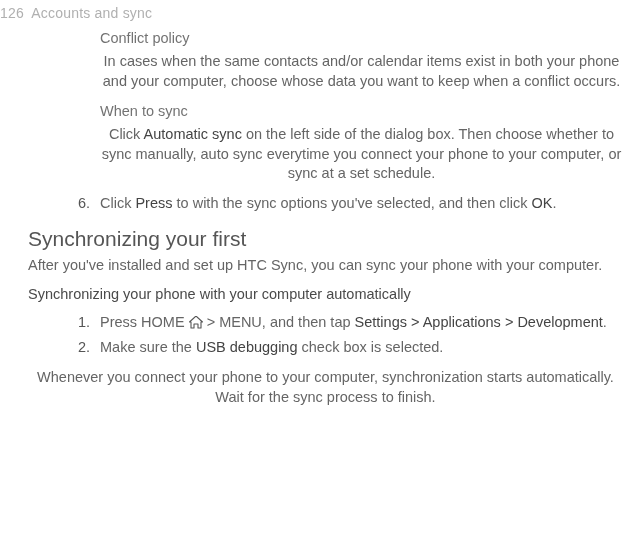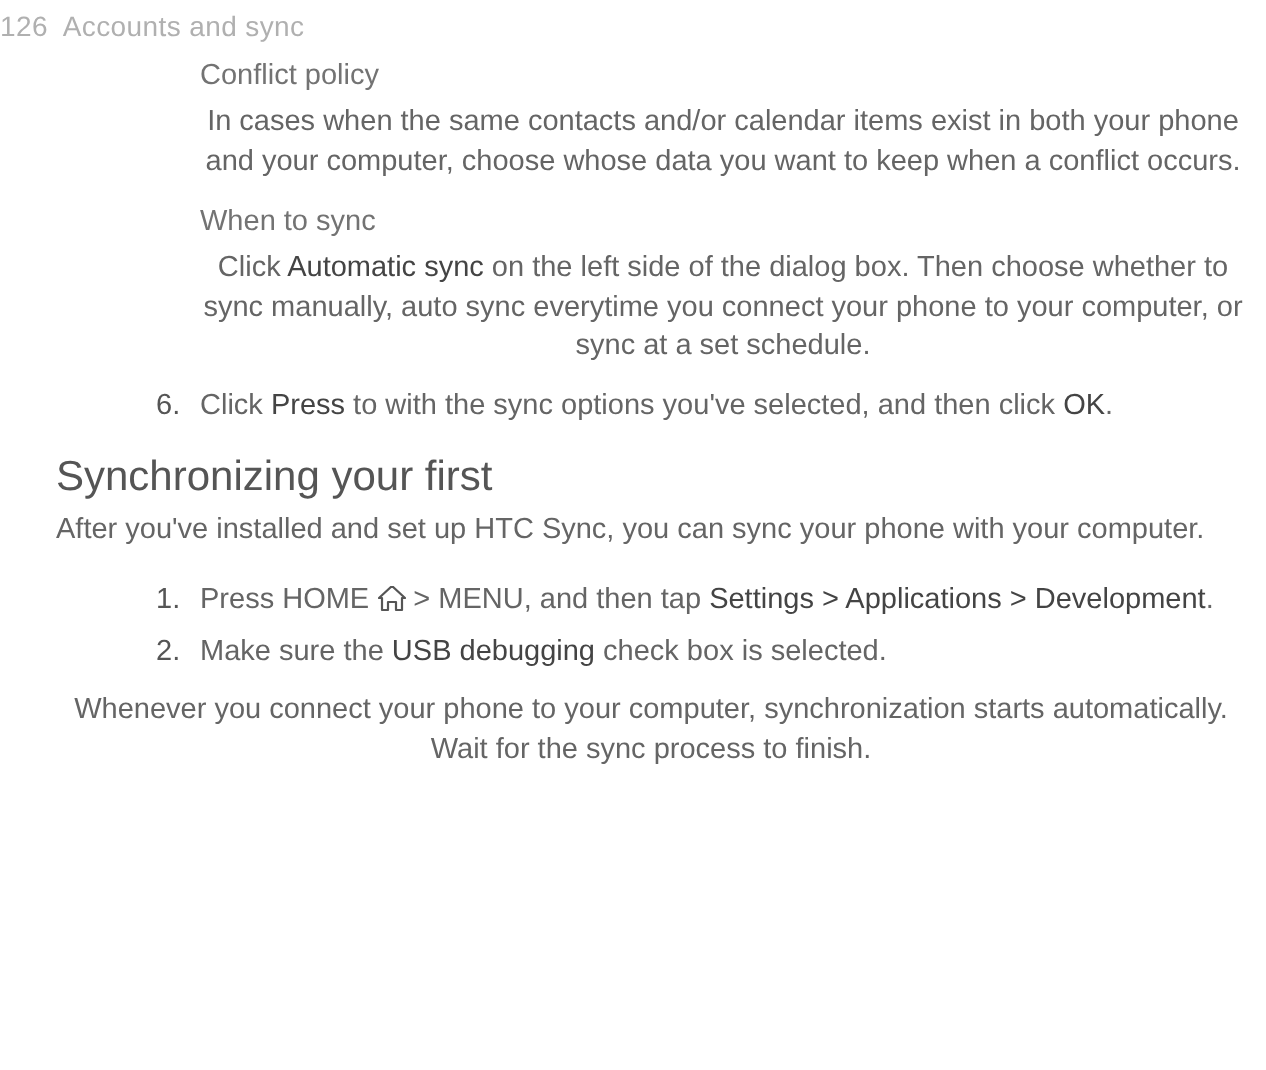--- a/index.html
+++ b/index.html
@@ -110,20 +110,21 @@
   <div class="ol-item">
     <div class="ol-num">6.</div>
     <div class="ol-body">
       <span>Click </span><span class="strong">Press</span><span> to with the sync options you've selected, and then click </span><span class="strong">OK</span><span>.</span>
     </div>
   </div>
 
   <div class="h2">Synchronizing your first</div>
   <div class="after-h2">After you've installed and set up HTC Sync, you can sync your phone with your computer.</div>
 
+  <div class="h3">Synchronizing your phone with your computer automatically</div>
 
   <div class="spacer-sm"></div>
 
   <div class="ol-item">
     <div class="ol-num">1.</div>
     <div class="ol-body">
       <span>Press HOME </span><span class="home-icon"><svg width="14" height="13" viewBox="0 0 14 13">
             <path d="M7 0 L13.5 6 L12 6 L12 12 L9 12 L9 8 L5 8 L5 12 L2 12 L2 6 L0.5 6 Z" fill="none" stroke="#555555" stroke-width="1.1" stroke-linejoin="round"></path>
           </svg></span><span> &gt; MENU, and then tap </span><span class="strong">Settings &gt; Applications &gt; Development</span><span>.</span>
     </div>

